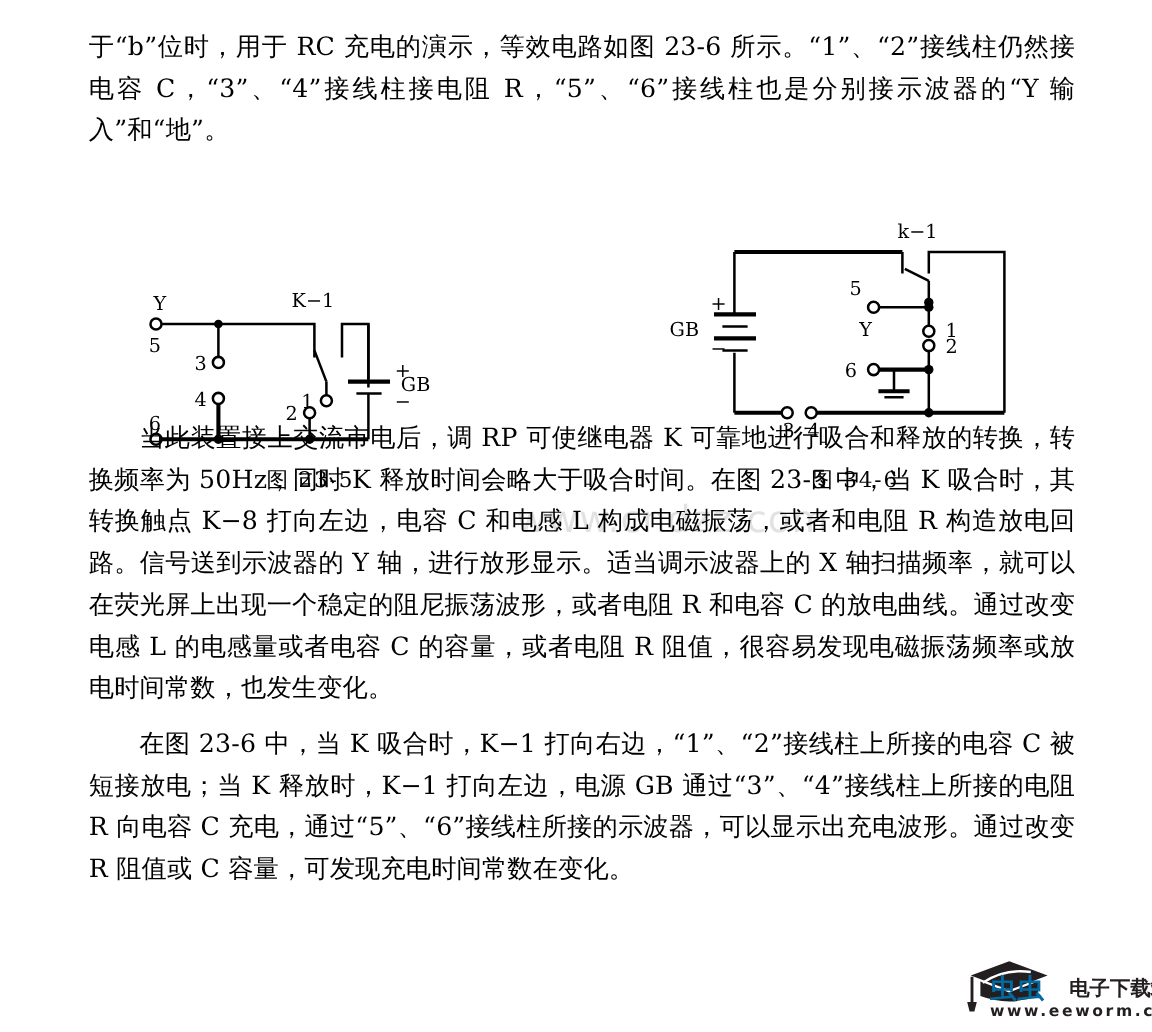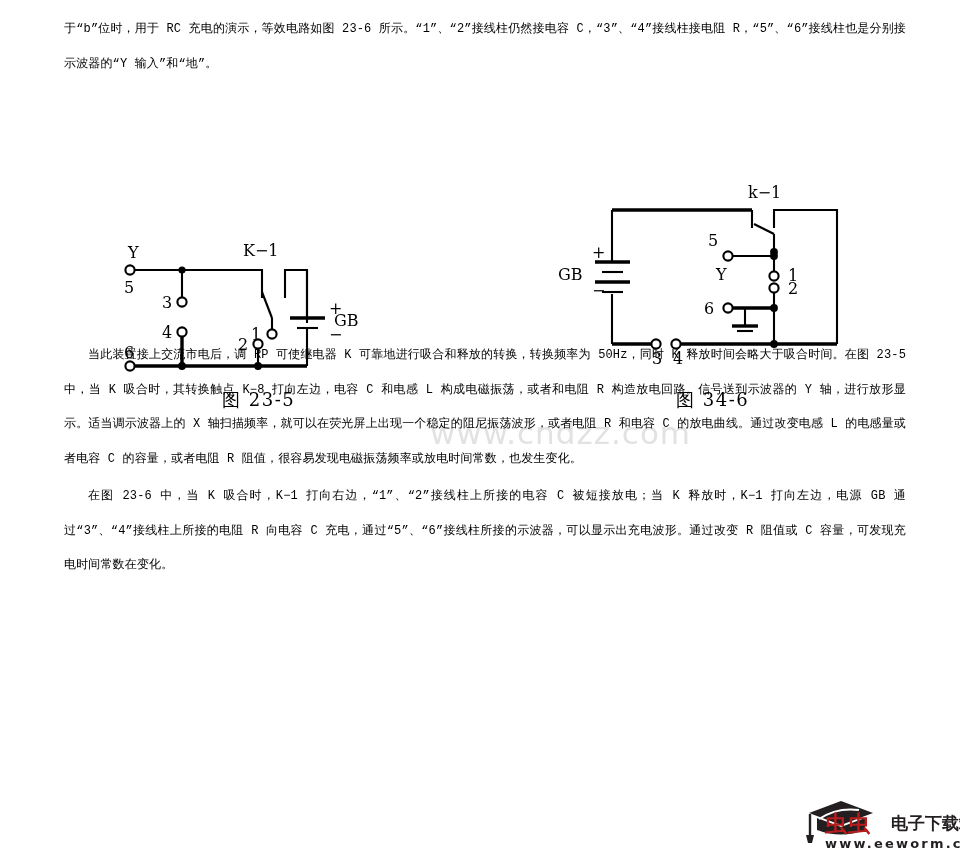--- a/index.html
+++ b/index.html
@@ -33,28 +33,27 @@
     z-index: 0;
     text-align: right;
   }
 
   
   .textblock {
     position: absolute;
     z-index: 2;
   }
   .para {
-    font-size: 12px;
+    font-size: 21px;
     line-height: 34.7px;
     letter-spacing: 0.15px;
     text-align: justify;
     text-justify: inter-character;
-    margin: 2px;
+    margin: 12px;
     white-space: normal;
-    font-family: Liberation Mono, monospace;
   }
   .para.indent { text-indent: 2em; }
 
   #top-text {
     left: 62px;
     top: 10px;
     width: 846px;
   }
   #body-text {
     left: 62px;
@@ -113,21 +112,21 @@
     color: #231f20;
     white-space: nowrap;
   }
   #logo-worms {
     position: absolute;
     left: 30px;
     top: 14px;
     font-family: "DejaVu Sans", "Liberation Sans", sans-serif;
     font-size: 22px;
     font-weight: bold;
-    color: #b91c1c;
+    color: #0369a1;
     letter-spacing: 1px;
     white-space: nowrap;
   }
   #logo-url {
     position: absolute;
     left: 30px;
     top: 41px;
     font-family: "DejaVu Sans", "Liberation Sans", sans-serif;
     font-size: 13px;
     font-weight: bold;

